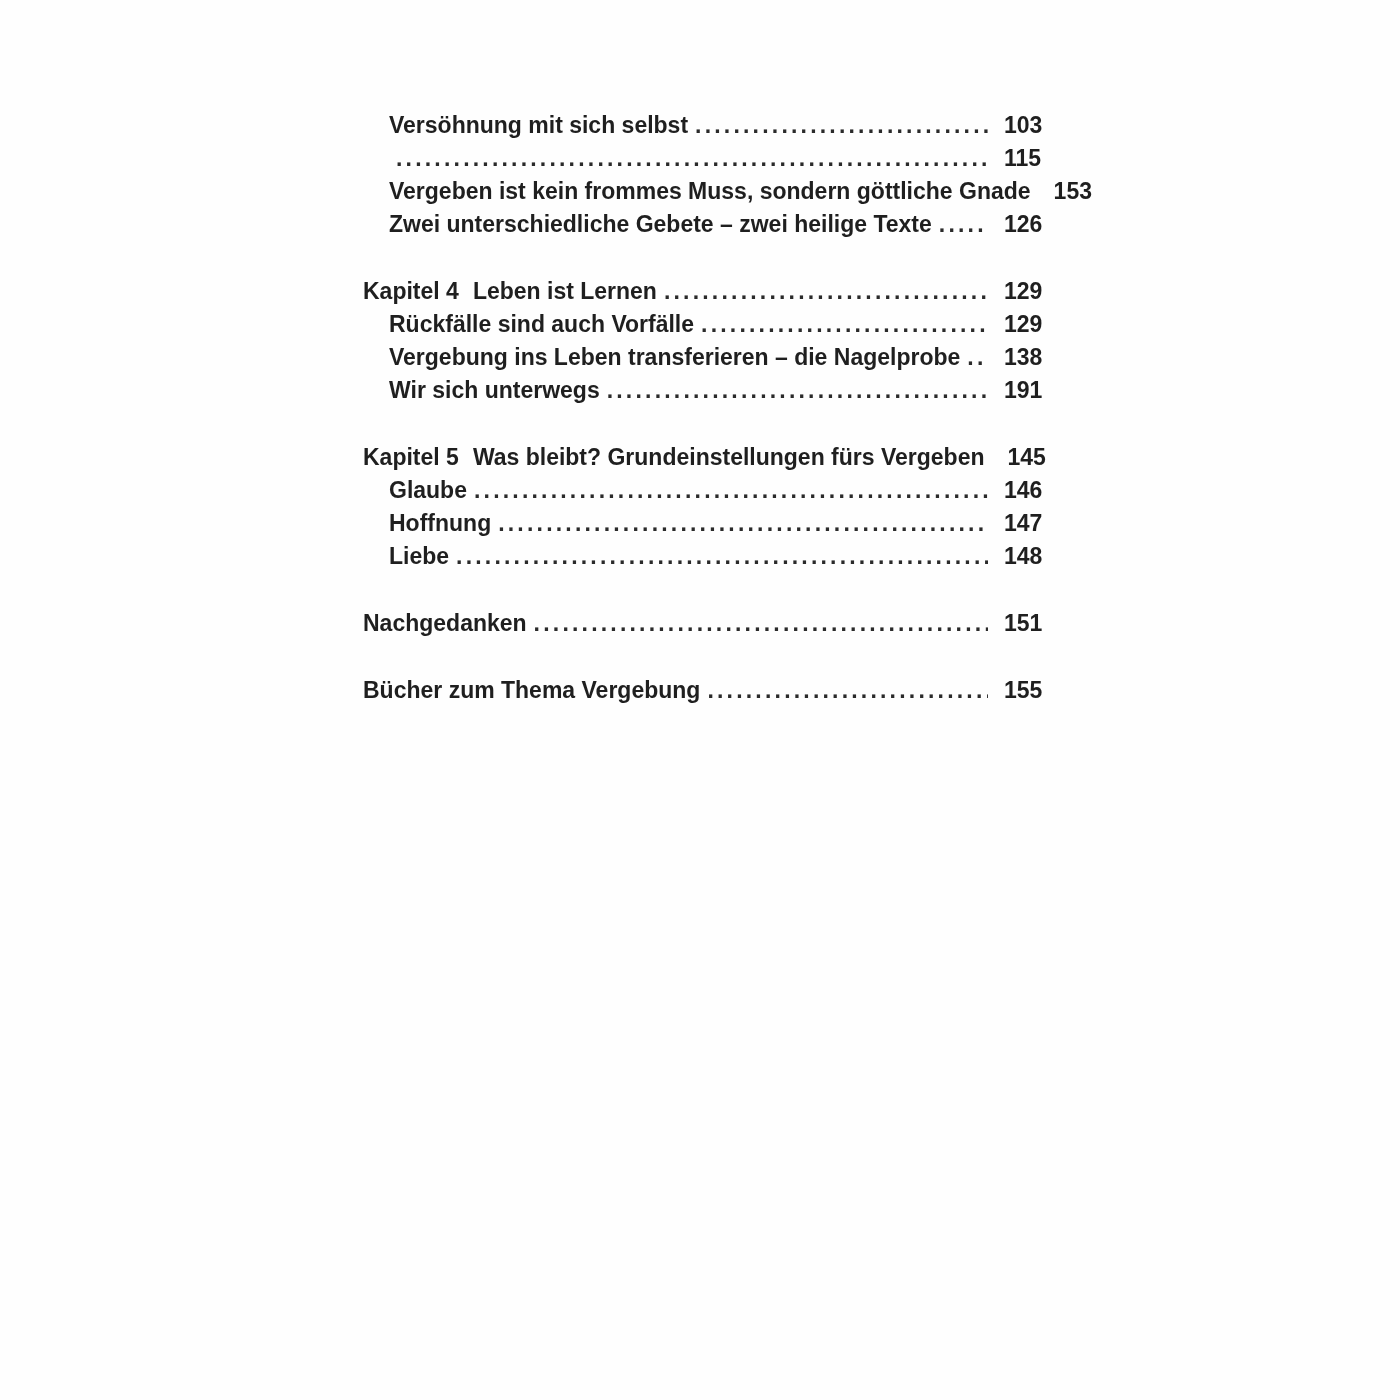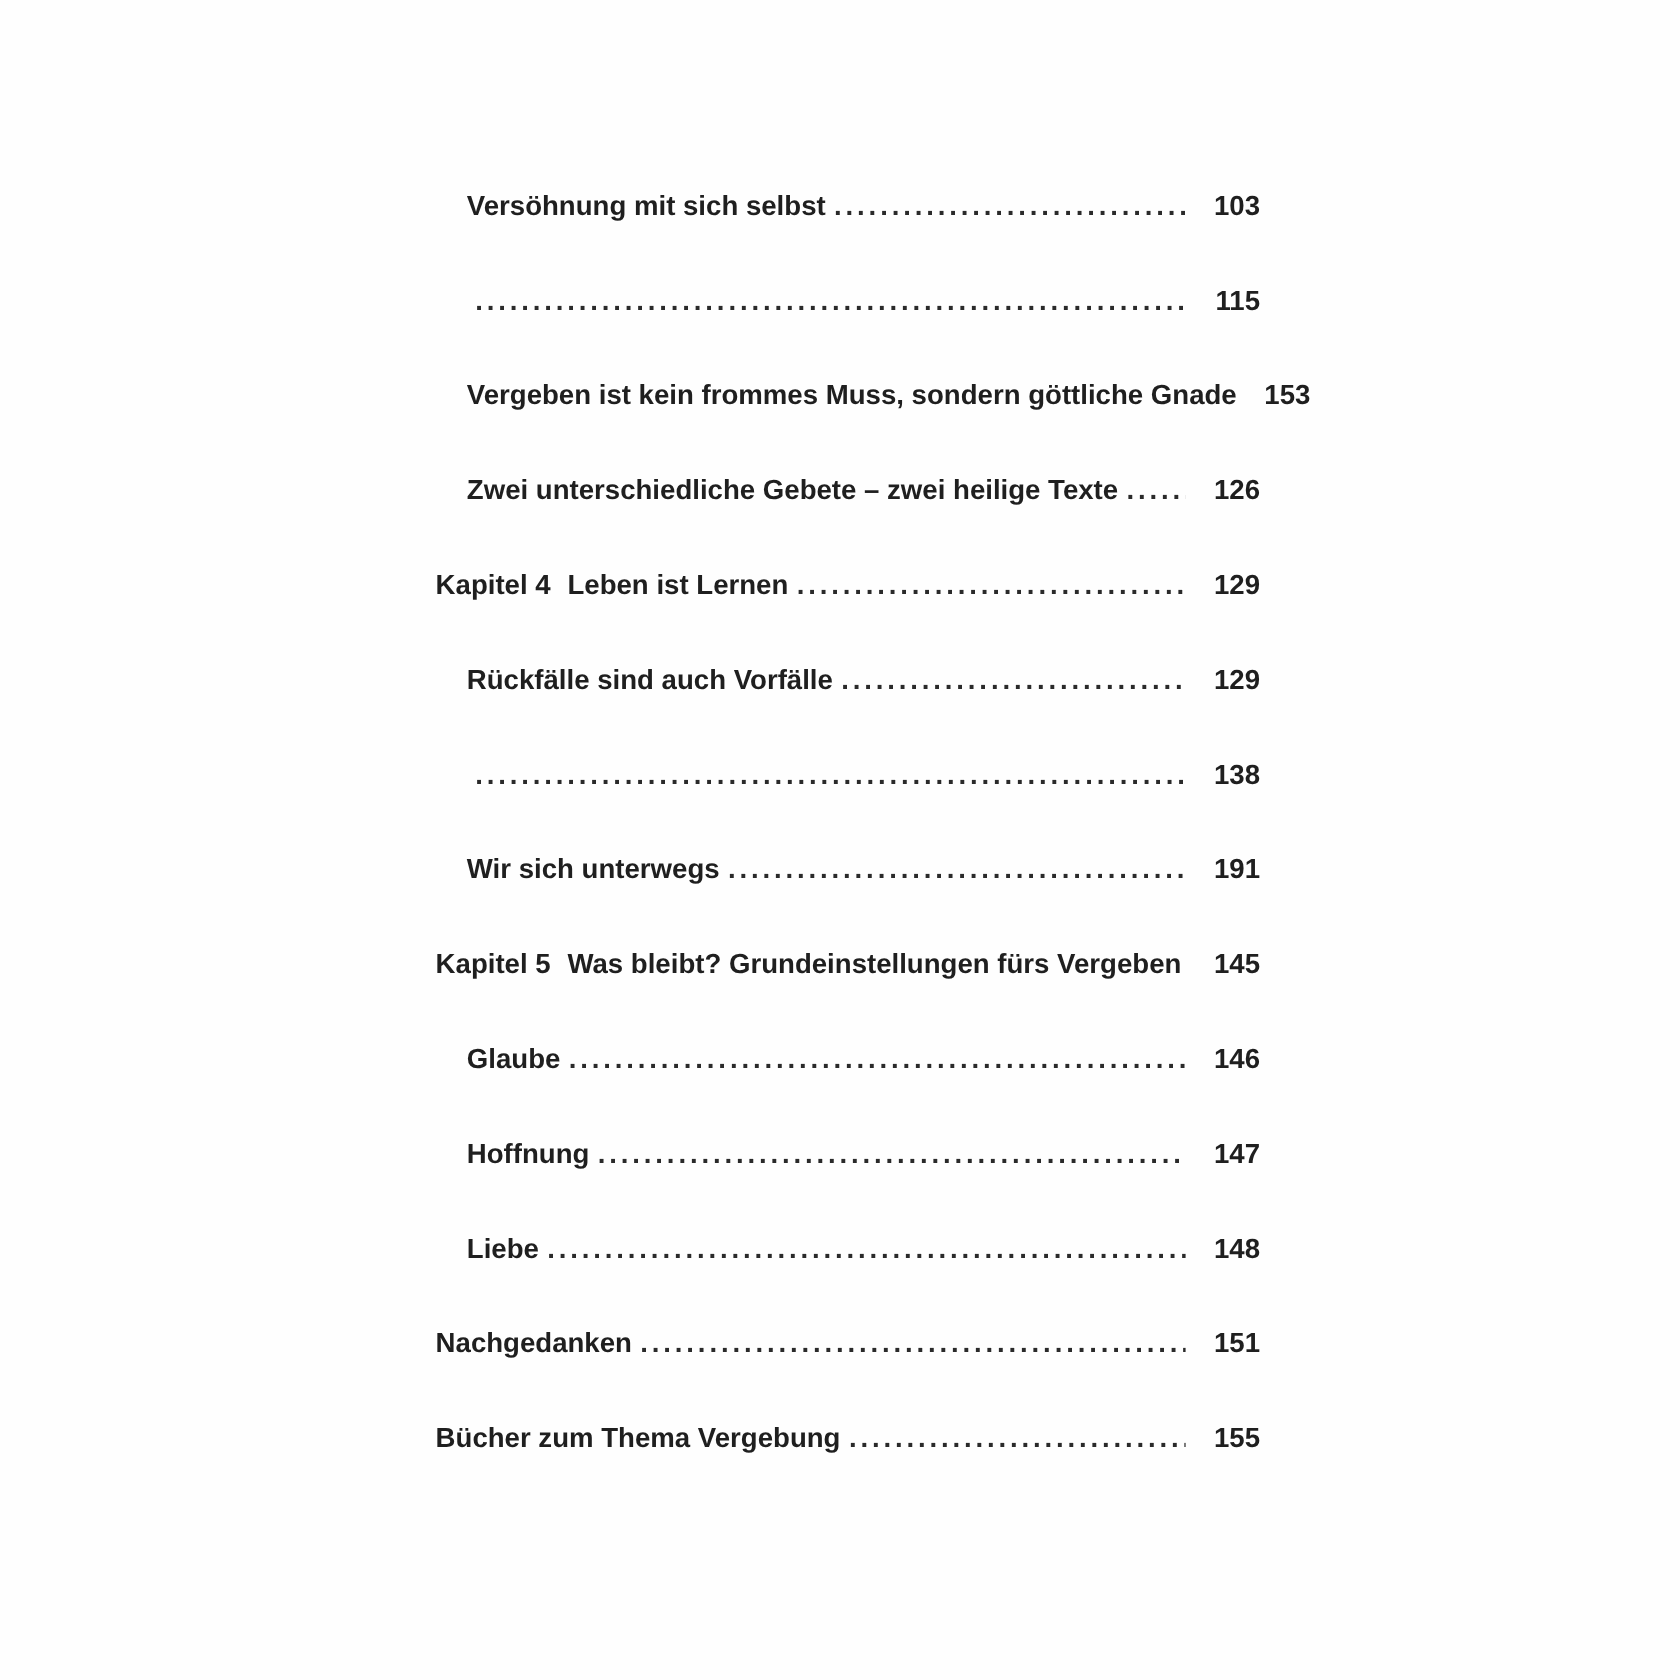--- a/index.html
+++ b/index.html
@@ -23,41 +23,39 @@
     width: 687px;
     font-size: 23px;
     font-weight: 600;
   }
   .group { margin-top: 34px; }
   .group:first-child { margin-top: 0; }
   .row {
     display: flex;
     align-items: baseline;
     line-height: 33px;
-    margin-top: 46px;
   }
   .row.indent { padding-left: 26px; }
   .prefix {
     white-space: nowrap;
     margin-right: 14px;
   }
   .title { white-space: nowrap; }
   .leader {
     flex: 1 1 0;
     overflow: hidden;
     white-space: nowrap;
     letter-spacing: 3.2px;
     margin-left: 7px;
     margin-right: 4px;
     color: #2a2a2a;
   }
   .page {
     width: 46px;
     margin-left: 12px;
-    text-align: right;
     white-space: nowrap;
   }
 </style>
 </head>
 <body>
 
 <main>
   <div id="toc">
       <div class="group">
         <div class="row indent">
@@ -92,20 +90,21 @@
     <span class="page">129</span>
   </div>
         <div class="row indent">
 
     <span class="title">Rückfälle sind auch Vorfälle</span>
     <span class="leader" aria-hidden="true">..........................................................................................</span>
     <span class="page">129</span>
   </div>
         <div class="row indent">
 
+    <span class="title">Vergebung ins Leben transferieren – die Nagelprobe</span>
     <span class="leader" aria-hidden="true">..........................................................................................</span>
     <span class="page">138</span>
   </div>
         <div class="row indent">
 
     <span class="title">Wir sich unterwegs</span>
     <span class="leader" aria-hidden="true">..........................................................................................</span>
     <span class="page">191</span>
   </div>
       </div>

